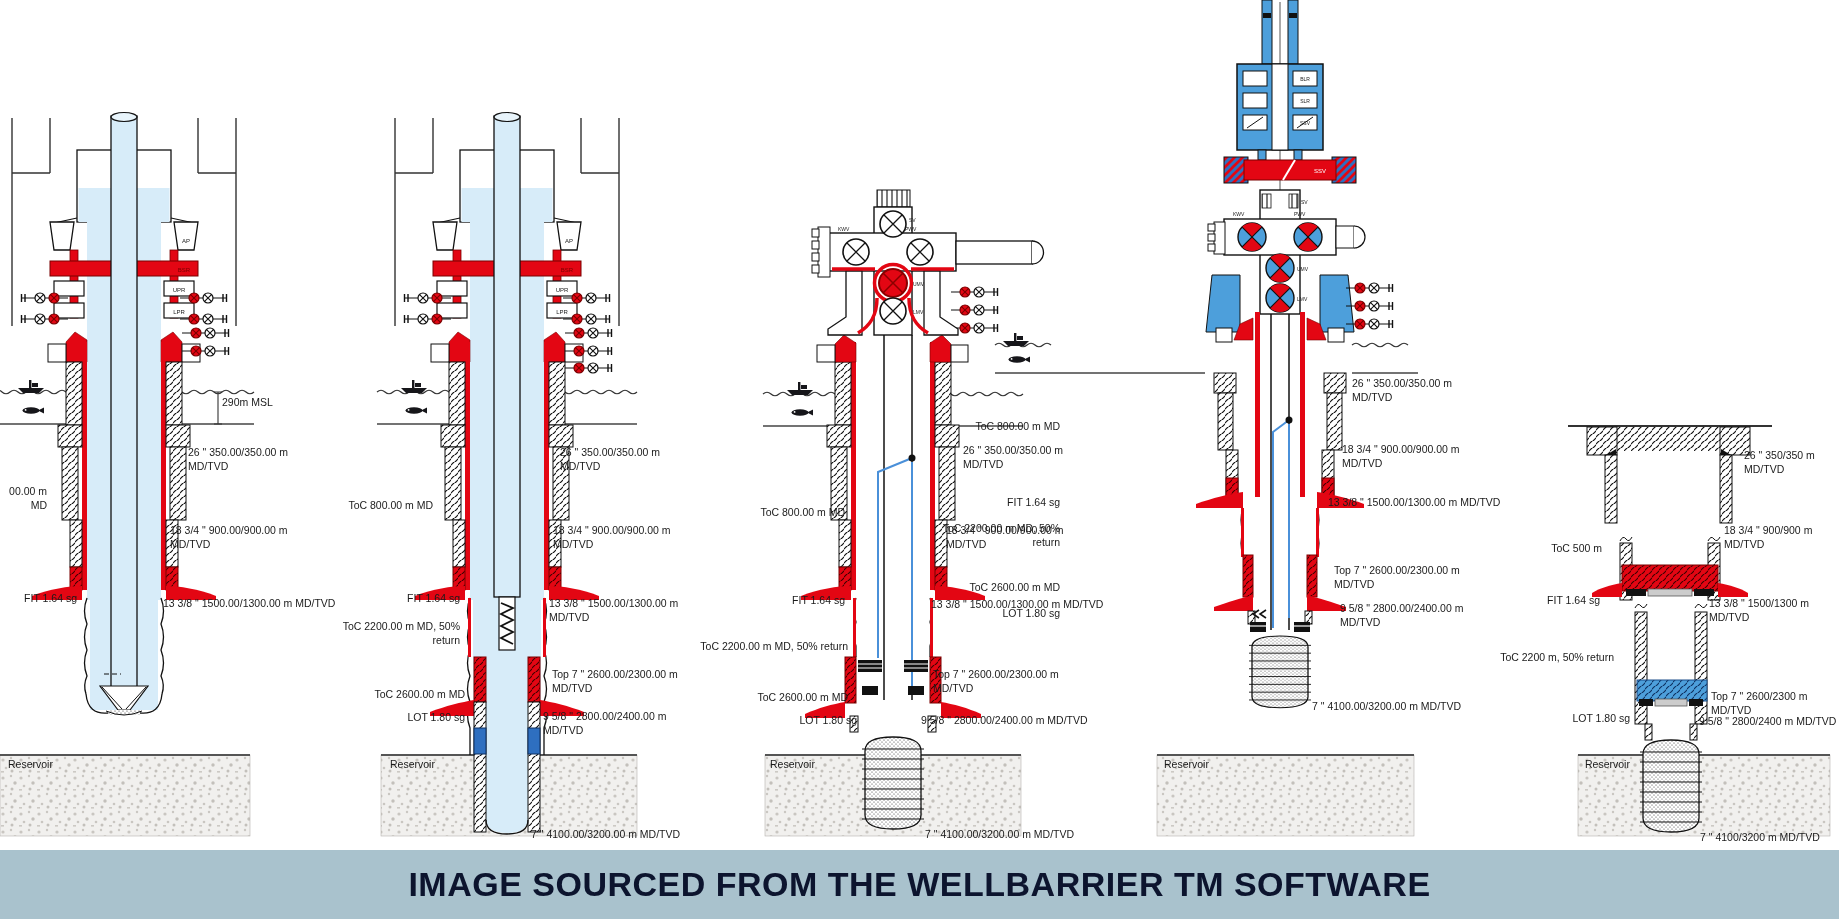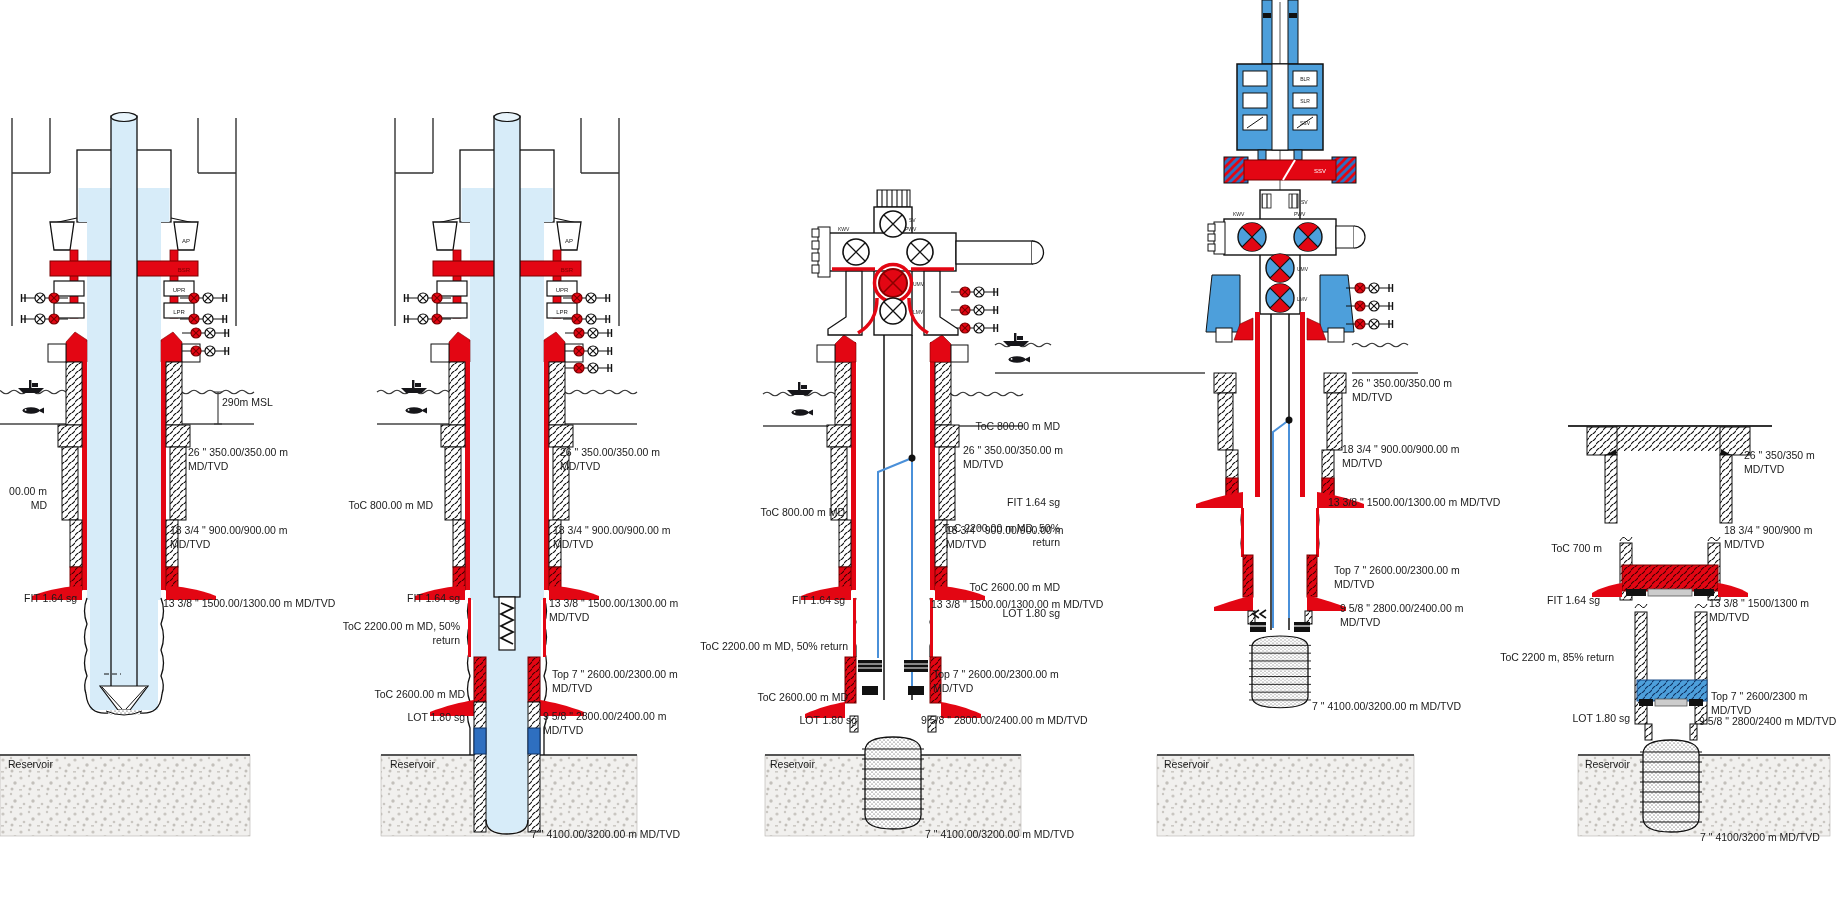--- a/index.html
+++ b/index.html
@@ -484,24 +484,27 @@
 <div class="lb" style="left:1328px;top:496px">13 3/8 " 1500.00/1300.00 m MD/TVD</div>
 <div class="lb" style="left:1334px;top:564px">Top 7 " 2600.00/2300.00 m
 MD/TVD</div>
 <div class="lb" style="left:1340px;top:602px">9 5/8 " 2800.00/2400.00 m
 MD/TVD</div>
 <div class="lb" style="left:1312px;top:700px">7 " 4100.00/3200.00 m MD/TVD</div>
 <div class="lb" style="left:1164px;top:758px">Reservoir</div>
 
 <div class="lb" style="left:1744px;top:449px">26 " 350/350 m MD/TVD</div>
 <div class="lb" style="left:1724px;top:524px">18 3/4 " 900/900 m MD/TVD</div>
-<div class="lb r" style="left:1460px;width:142px;top:542px">ToC 700 m</div>
+<div class="lb r" style="left:1460px;width:142px;top:542px">ToC 500 m</div>
 <div class="lb r" style="left:1460px;width:140px;top:594px">FIT 1.64 sg</div>
 <div class="lb" style="left:1709px;top:597px">13 3/8 " 1500/1300 m MD/TVD</div>
-<div class="lb r" style="left:1420px;width:194px;top:651px">ToC 2200 m, 85% return</div>
+<div class="lb r" style="left:1420px;width:194px;top:651px">ToC 2200 m, 50% return</div>
 <div class="lb" style="left:1711px;top:690px">Top 7 " 2600/2300 m MD/TVD</div>
 <div class="lb r" style="left:1482px;width:148px;top:712px">LOT 1.80 sg</div>
 <div class="lb" style="left:1699px;top:715px">9 5/8 " 2800/2400 m MD/TVD</div>
 <div class="lb" style="left:1700px;top:831px">7 " 4100/3200 m MD/TVD</div>
 <div class="lb" style="left:1585px;top:758px">Reservoir</div>
 
-
+<div class="banner">
+  <span>IMAGE SOURCED FROM THE WELLBARRIER TM SOFTWARE</span>
 </div>
 
+</div>
+
 </body></html>

